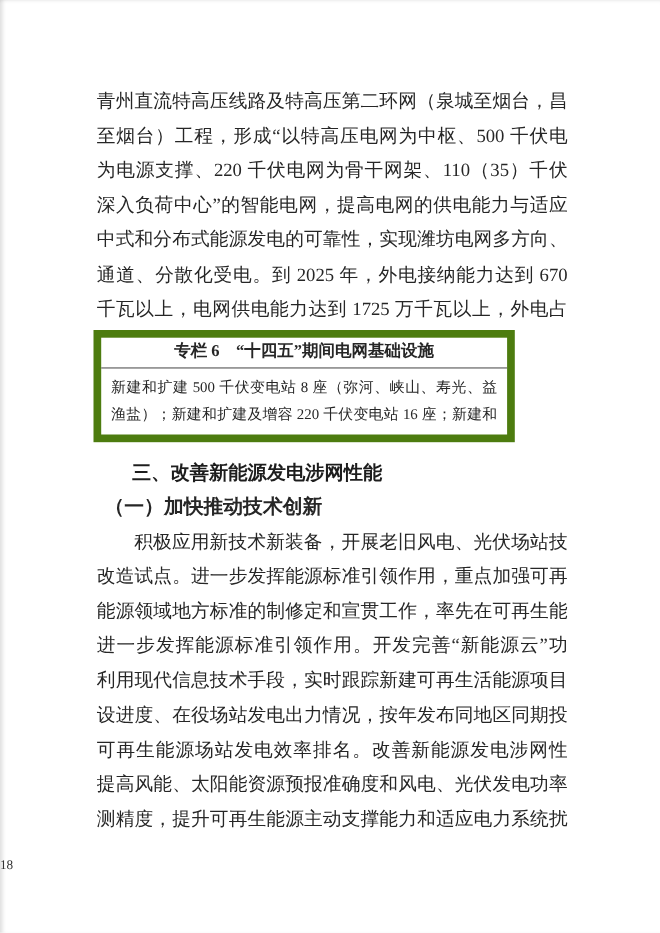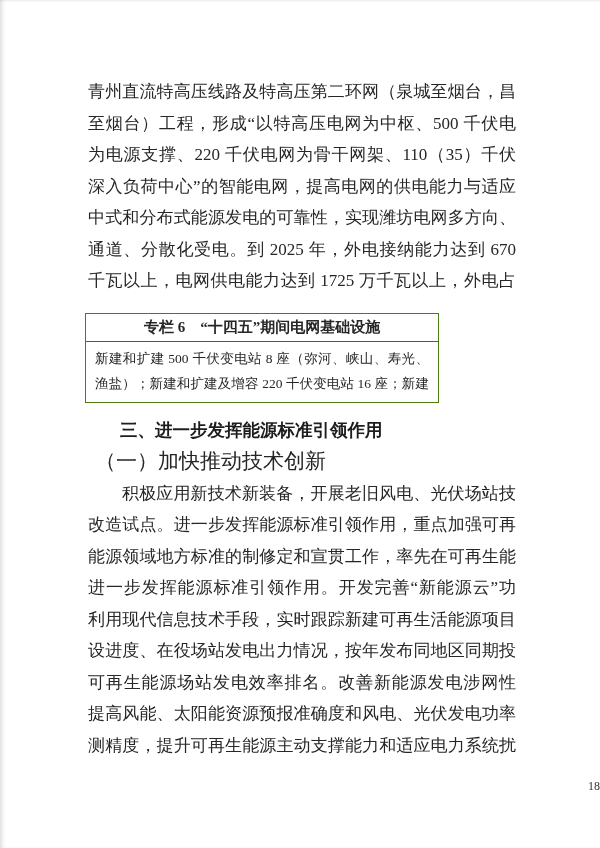--- a/index.html
+++ b/index.html
@@ -28,23 +28,23 @@
     white-space:normal;
   }
   .line.short{
     text-align-last:left;
   }
   .line.indent{
     text-indent:34px;
   }
   .column-box{
     margin-left:-3px;
-    margin-top:16px;
-    width:354px;
-    border:1px solid #4d7c0f;
+    margin-top:3px;
+    width:383px;
+    border:7px solid #4d7c0f;
     box-sizing:border-box;
   }
   .box-title{
     text-align:center;
     font-weight:bold;
     font-size:15px;
     line-height:27px;
     height:27px;
     border-bottom:1px solid #555555;
     overflow:hidden;
@@ -69,32 +69,32 @@
     font-weight:700;
     font-size:17.5px;
     line-height:31.5px;
     height:31.5px;
     text-indent:32px;
     overflow:hidden;
     color:#1d1d1d;
   }
   .sub-heading{
     margin:0;
-    font-weight:400;
-    font-size:21px;
+    font-weight:700;
+    font-size:18px;
     line-height:31.5px;
     height:31.5px;
     text-indent:7px;
     overflow:hidden;
   }
   .page-number{
     position:absolute;
     left:0;right:0;
     top:779px;
-    text-align:right;
+    text-align:left;
     font-size:12px;
     color:#333333;
   }
 </style>
 </head>
 <body>
 
 <div class="page">
   <div class="content">
 
@@ -109,21 +109,21 @@
     </div>
 
     <div class="column-box">
       <div class="box-title">专栏 6　“十四五”期间电网基础设施</div>
       <div class="box-body">
         <div class="box-line">新建和扩建 500 千伏变电站 8 座（弥河、峡山、寿光、益都、密州、临朐、官亭、</div>
         <div class="box-line">渔盐）；新建和扩建及增容 220 千伏变电站 16 座；新建和扩建及改造 110 千伏</div>
       </div>
     </div>
 
-    <div class="sec-heading">三、进一步发挥能源标准引领作用</div>
+    <div class="sec-heading">三、改善新能源发电涉网性能</div>
     <div class="sub-heading">（一）加快推动技术创新</div>
 
     <div class="para">
       <div class="line indent">积极应用新技术新装备，开展老旧风电、光伏场站技术</div>
       <div class="line">改造试点。进一步发挥能源标准引领作用，重点加强可再生</div>
       <div class="line">能源领域地方标准的制修定和宣贯工作，率先在可再生能源</div>
       <div class="line">进一步发挥能源标准引领作用。开发完善“新能源云”功能，</div>
       <div class="line">利用现代信息技术手段，实时跟踪新建可再生活能源项目建</div>
       <div class="line">设进度、在役场站发电出力情况，按年发布同地区同期投产</div>
       <div class="line">可再生能源场站发电效率排名。改善新能源发电涉网性能，</div>

